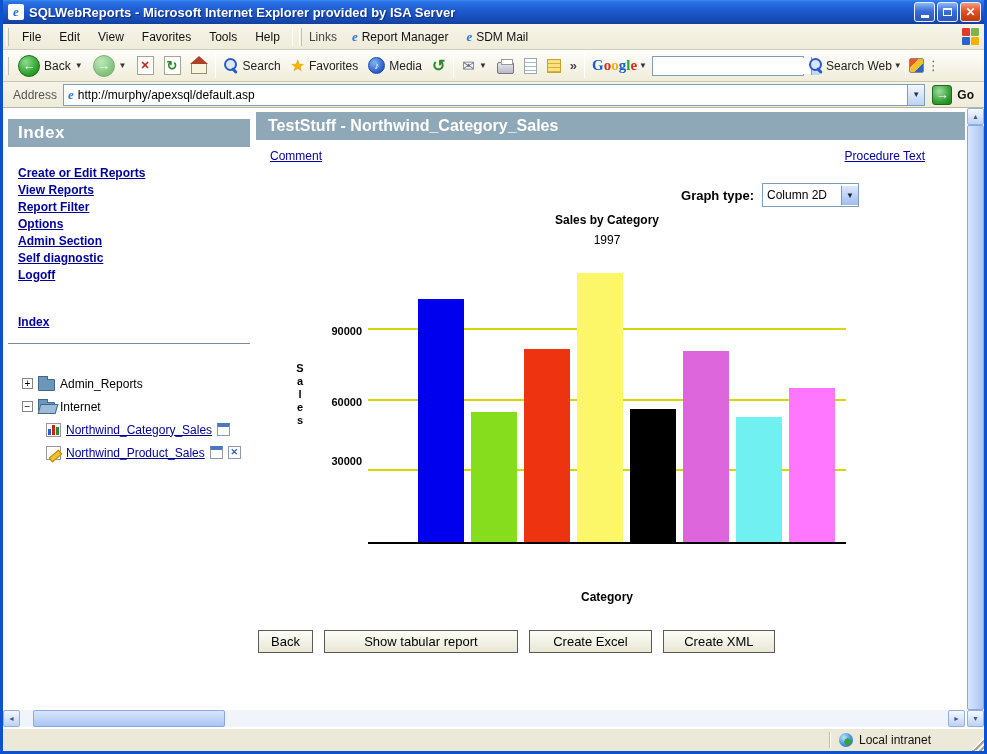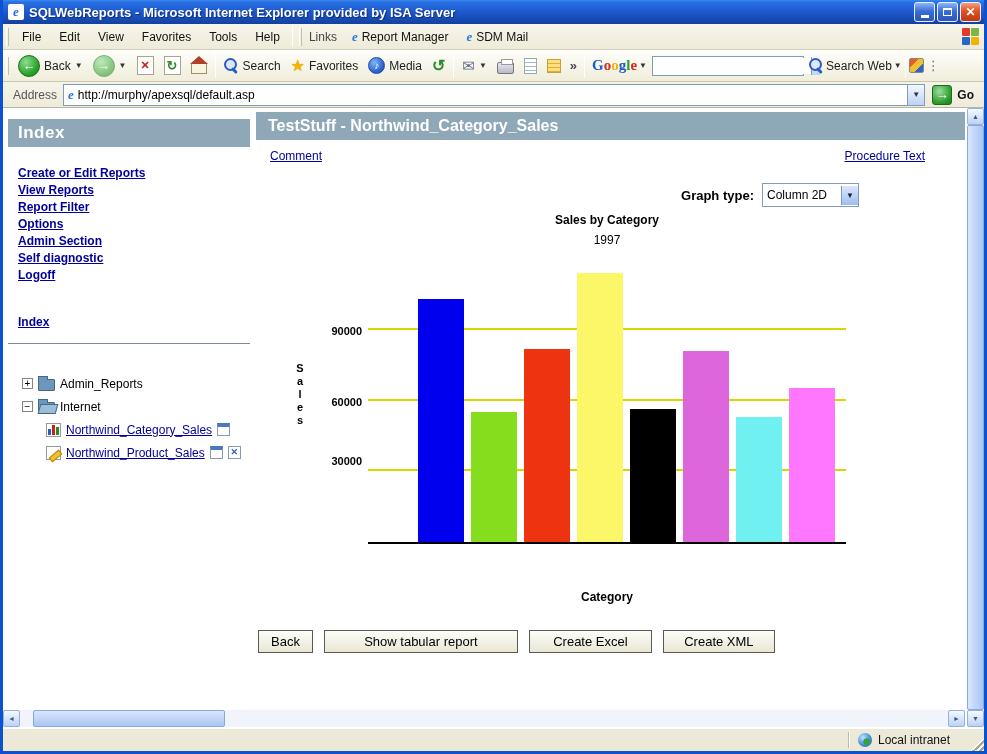--- a/index.html
+++ b/index.html
@@ -183,21 +183,21 @@
   .h-thumb { position:absolute; left:30px; top:0; width:192px; height:17px;
     background:linear-gradient(#d9e6fd,#a9c5f2); border:1px solid #88a8e0; border-radius:2px; }
   .v-thumb { position:absolute; top:17px; bottom:17px; left:0; width:17px;
     background:linear-gradient(90deg,#d9e6fd,#a9c5f2); border:1px solid #88a8e0; border-radius:2px; }
 
   
   .statusbar { height:24px; flex:0 0 24px; display:flex; align-items:center; position:relative;
     background:#ece9d8; border-top:1px solid #fff; box-shadow:inset 0 1px 0 #fff; }
   .status-left { flex:1; height:100%; }
   .status-sep { width:2px; height:16px; border-left:1px solid #c0bcaa; border-right:1px solid #fff; }
-  .status-zone { width:134px; display:flex; align-items:center; gap:6px; padding-left:8px; color:#111; }
+  .status-zone { width:153px; display:flex; align-items:center; gap:6px; padding-left:8px; color:#111; }
   .globe-icon { width:14px; height:14px; border-radius:50%;
     background:radial-gradient(circle at 62% 62%, #3aa03a 0 26%, transparent 28%),
                radial-gradient(circle at 35% 32%, #bfe3ff 0%, #4a9be0 48%, #1a5aa8 100%); }
   .resize-grip { position:absolute; right:0; bottom:0; width:15px; height:15px;
     background:
       linear-gradient(135deg, transparent 0 54%, #fff 54% 60%, #a8a490 60% 70%, transparent 70% 76%, #fff 76% 82%, #a8a490 82% 92%, transparent 92%); }
 </style>
 </head>
 <body>
 

